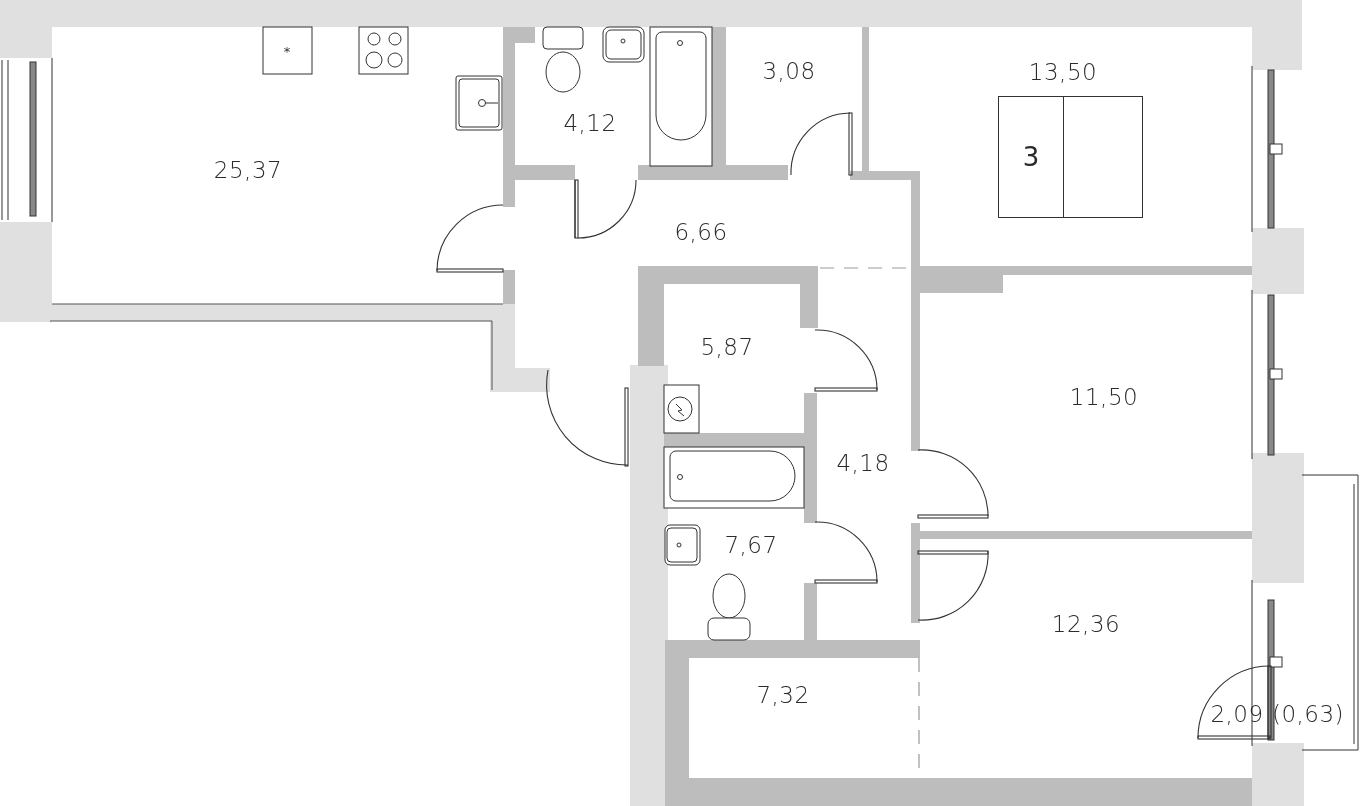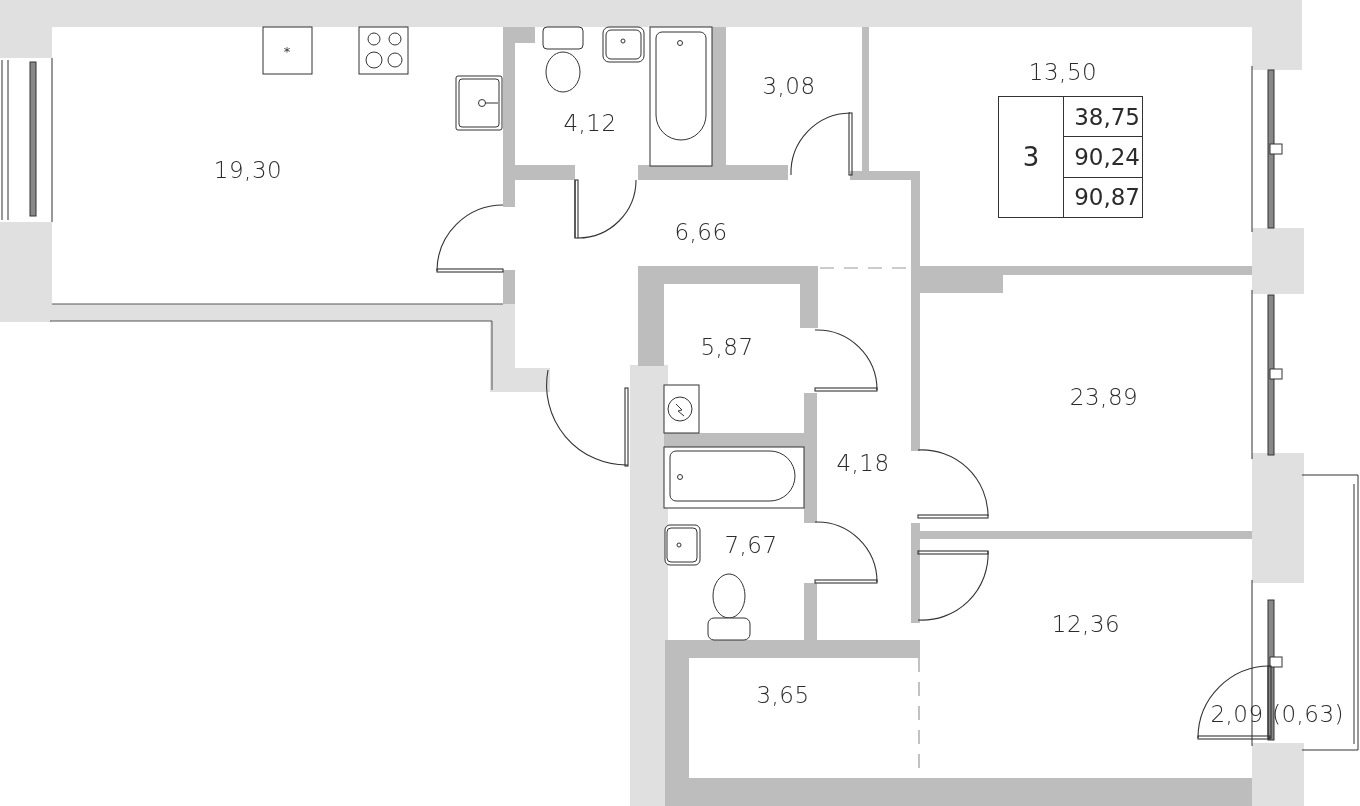--- a/index.html
+++ b/index.html
@@ -176,34 +176,29 @@
     <rect x="665" y="525" width="35" height="40" rx="5"></rect>
     <rect x="667" y="528" width="30" height="34" rx="4"></rect>
     <circle cx="679" cy="545" r="2"></circle>
   </g>
   <g stroke="#333" stroke-width="1" fill="#fff">
     <ellipse cx="729" cy="596" rx="16" ry="22"></ellipse>
     <rect x="708" y="618" width="42" height="22" rx="6"></rect>
   </g>
 </svg>
 
-<div class="lbl" style="left:248px;top:170px">19,30</div>
+<div class="lbl" style="left:248px;top:170px">25,37</div>
 <div class="lbl" style="left:590px;top:123px">4,12</div>
-<div class="lbl" style="left:789px;top:86px">3,08</div>
+<div class="lbl" style="left:789px;top:71px">3,08</div>
 <div class="lbl" style="left:1063px;top:72px">13,50</div>
 <div class="lbl" style="left:701px;top:232px">6,66</div>
 <div class="lbl" style="left:727px;top:347px">5,87</div>
 <div class="lbl" style="left:863px;top:463px">4,18</div>
 <div class="lbl" style="left:751px;top:545px">7,67</div>
-<div class="lbl" style="left:1104px;top:397px">23,89</div>
+<div class="lbl" style="left:1104px;top:397px">11,50</div>
 <div class="lbl" style="left:1086px;top:624px">12,36</div>
-<div class="lbl" style="left:783px;top:695px">3,65</div>
+<div class="lbl" style="left:783px;top:695px">7,32</div>
 <div class="lbl" style="left:1237px;top:714px">2,09</div>
 <div class="lbl" style="left:1308px;top:714px">(0,63)</div>
 
 <div class="summary">
   <div class="rooms">3</div>
-  <div class="areas">
-    <div>38,75</div>
-    <div>90,24</div>
-    <div>90,87</div>
-  </div>
 </div>
 
 </body></html>

